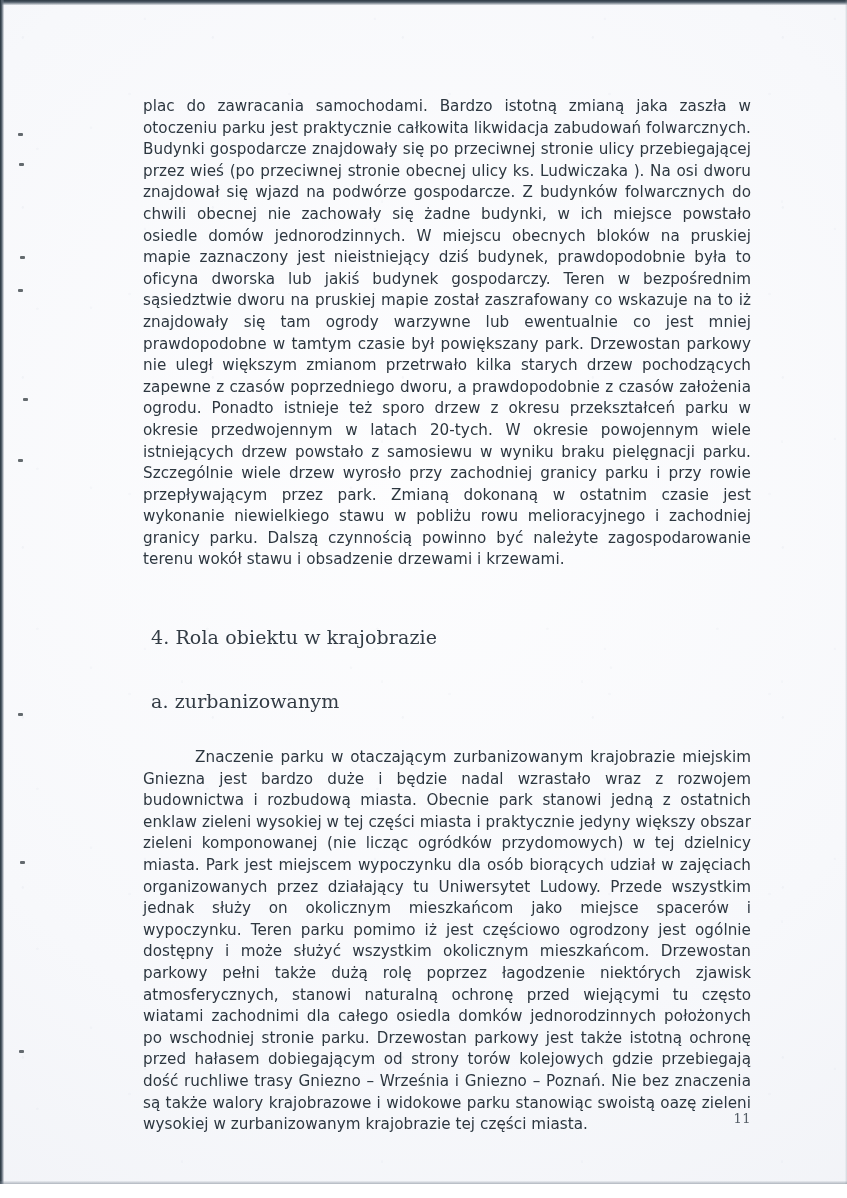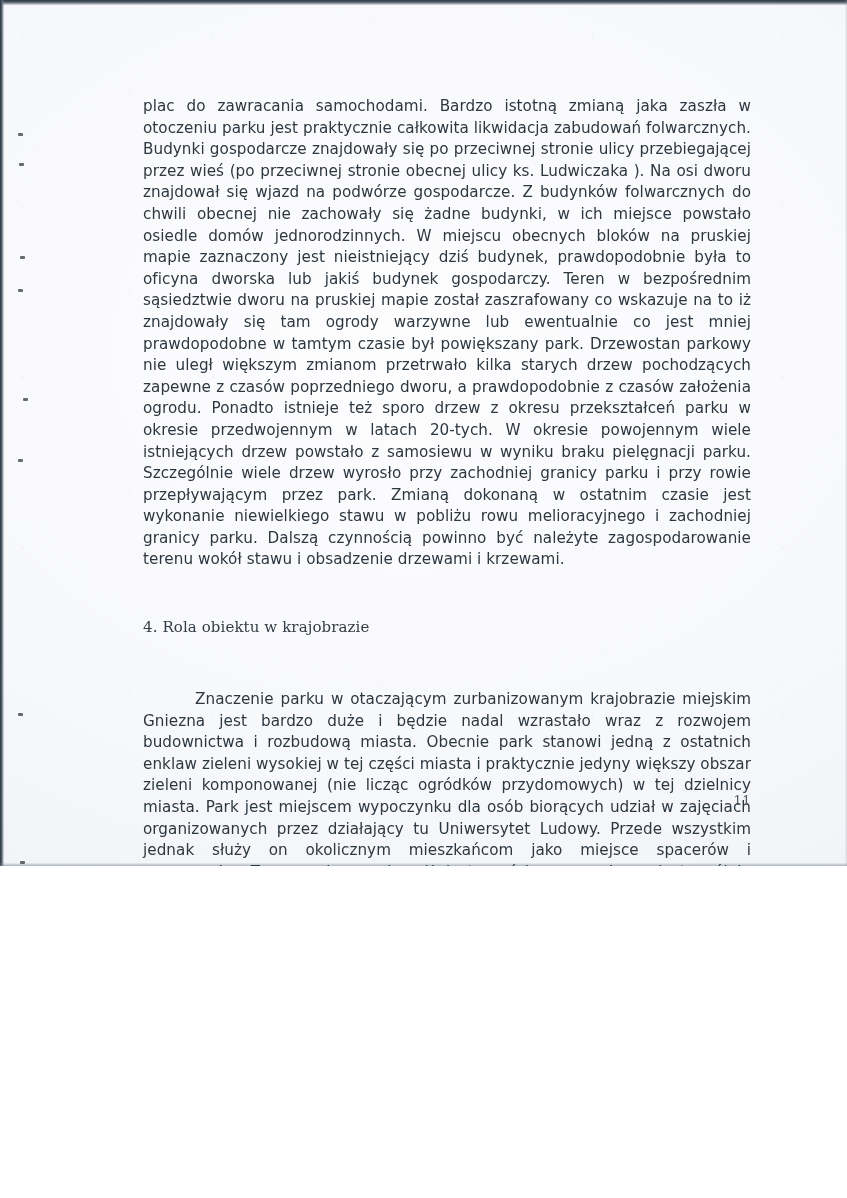--- a/index.html
+++ b/index.html
@@ -7,21 +7,21 @@
     margin: 0;
     padding: 0;
     background: #ffffff;
   }
   body {
     font-family: "DejaVu Sans", sans-serif;
   }
   .page {
     position: relative;
     width: 847px;
-    height: 866px;
+    height: 1184px;
     overflow: hidden;
     background:
       radial-gradient(ellipse 120% 90% at 48% 40%, #fdfdfe 0%, #f7f8fb 55%, #eef0f5 100%);
     box-sizing: border-box;
   }
   
   .paper-texture {
     position: absolute;
     inset: 0;
     pointer-events: none;
@@ -85,23 +85,23 @@
     font-family: "DejaVu Sans", sans-serif;
     font-size: 15.2px;
     line-height: 21.6px;
     color: #2d3740;
     letter-spacing: 0.05px;
   }
   .body-par.first-par { }
   .body-par .indent { display: inline-block; width: 52px; }
 
   .section-heading {
-    margin: 0;
+    margin: 8px;
     font-family: "DejaVu Serif", serif;
-    font-size: 15px;
+    font-size: 19px;
     font-weight: 400;
     color: #333c45;
     letter-spacing: 0.1px;
   }
   .gap-before-heading { height: 47px; }
   .gap-between-headings { height: 26px; }
   .gap-after-headings { height: 27px; }
 
   .page-number {
     position: absolute;
@@ -138,20 +138,21 @@
   <div class="content">
 
     <p class="body-par first-par">plac do zawracania samochodami. Bardzo istotną zmianą jaka zaszła w otoczeniu parku jest praktycznie całkowita likwidacja zabudowań folwarcznych. Budynki gospodarcze znajdowały się po przeciwnej stronie ulicy przebiegającej przez wieś (po przeciwnej stronie obecnej ulicy ks. Ludwiczaka ). Na osi dworu znajdował się wjazd na podwórze gospodarcze.     Z budynków folwarcznych do chwili obecnej nie zachowały się żadne budynki, w ich miejsce powstało osiedle domów jednorodzinnych. W miejscu obecnych bloków na pruskiej mapie zaznaczony jest nieistniejący dziś budynek, prawdopodobnie była to oficyna dworska lub jakiś budynek gospodarczy. Teren w bezpośrednim sąsiedztwie dworu na pruskiej mapie został zaszrafowany co wskazuje na to iż znajdowały się tam ogrody warzywne lub ewentualnie co jest mniej prawdopodobne w tamtym czasie był powiększany park. Drzewostan parkowy nie uległ większym zmianom przetrwało kilka starych drzew pochodzących zapewne z czasów poprzedniego dworu, a prawdopodobnie z czasów założenia ogrodu.     Ponadto istnieje też sporo drzew z okresu przekształceń parku w okresie przedwojennym w latach 20-tych. W okresie powojennym wiele istniejących drzew powstało z samosiewu w wyniku braku pielęgnacji parku. Szczególnie wiele drzew wyrosło przy zachodniej granicy parku i przy rowie przepływającym przez park. Zmianą dokonaną w ostatnim czasie jest wykonanie niewielkiego stawu w pobliżu rowu melioracyjnego i zachodniej granicy parku. Dalszą czynnością powinno być należyte zagospodarowanie terenu wokół stawu i obsadzenie drzewami i krzewami.</p>
 
     <div class="gap-before-heading"></div>
 
     <h2 class="section-heading">4. Rola obiektu w krajobrazie</h2>
 
     <div class="gap-between-headings"></div>
 
+    <h3 class="section-heading">a.  zurbanizowanym</h3>
 
     <div class="gap-after-headings"></div>
 
     <p class="body-par"><span class="indent"></span><span>Znaczenie parku w otaczającym zurbanizowanym krajobrazie miejskim Gniezna jest bardzo duże i będzie nadal wzrastało wraz z rozwojem budownictwa i rozbudową miasta. Obecnie park stanowi jedną z ostatnich enklaw zieleni wysokiej w tej części miasta i praktycznie jedyny większy obszar zieleni komponowanej (nie licząc ogródków przydomowych) w tej dzielnicy miasta. Park jest miejscem wypoczynku dla osób biorących udział w zajęciach organizowanych przez działający tu Uniwersytet Ludowy. Przede wszystkim jednak służy on okolicznym mieszkańcom jako miejsce spacerów i wypoczynku. Teren parku pomimo iż jest częściowo ogrodzony jest ogólnie dostępny i może służyć wszystkim okolicznym mieszkańcom. Drzewostan parkowy pełni także dużą rolę poprzez łagodzenie niektórych zjawisk atmosferycznych, stanowi naturalną ochronę przed wiejącymi tu często wiatami zachodnimi dla całego osiedla domków jednorodzinnych położonych po wschodniej stronie parku. Drzewostan parkowy jest także istotną ochronę przed hałasem dobiegającym od strony torów kolejowych gdzie przebiegają dość ruchliwe trasy Gniezno – Września i Gniezno – Poznań. Nie bez znaczenia są także walory krajobrazowe i widokowe parku stanowiąc swoistą oazę zieleni wysokiej w zurbanizowanym krajobrazie tej części miasta.</span></p>
 
   </div>
 
   <div class="page-number">11</div>
 
 </div>

